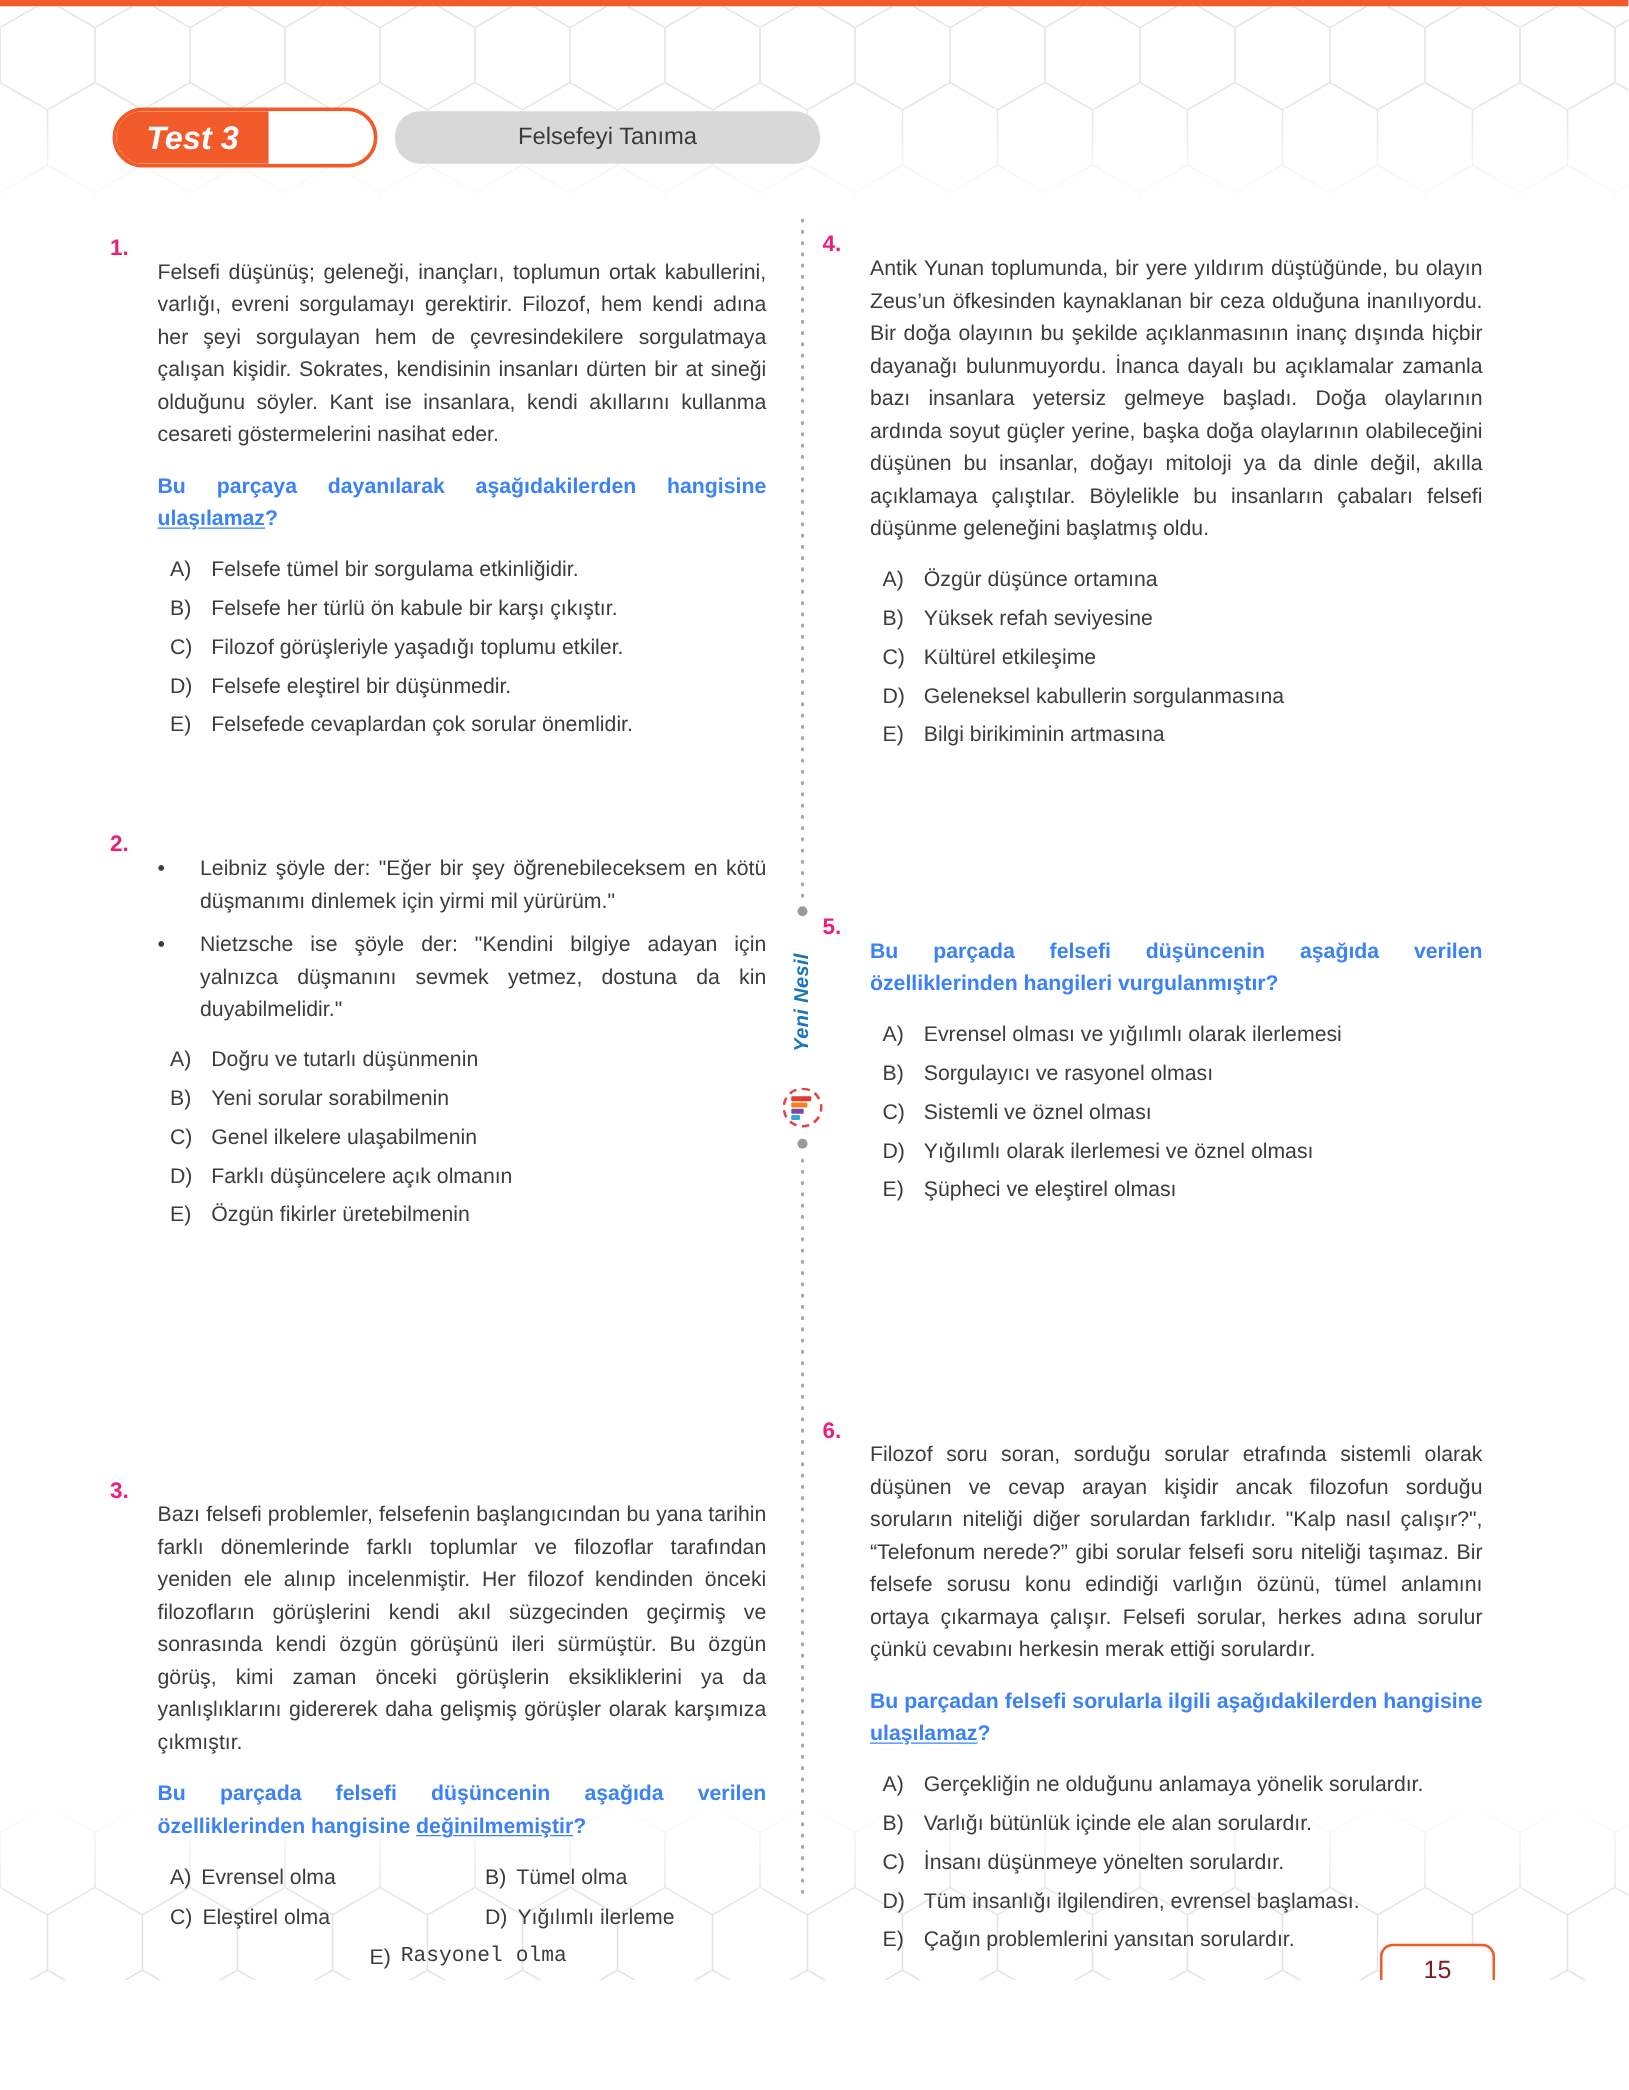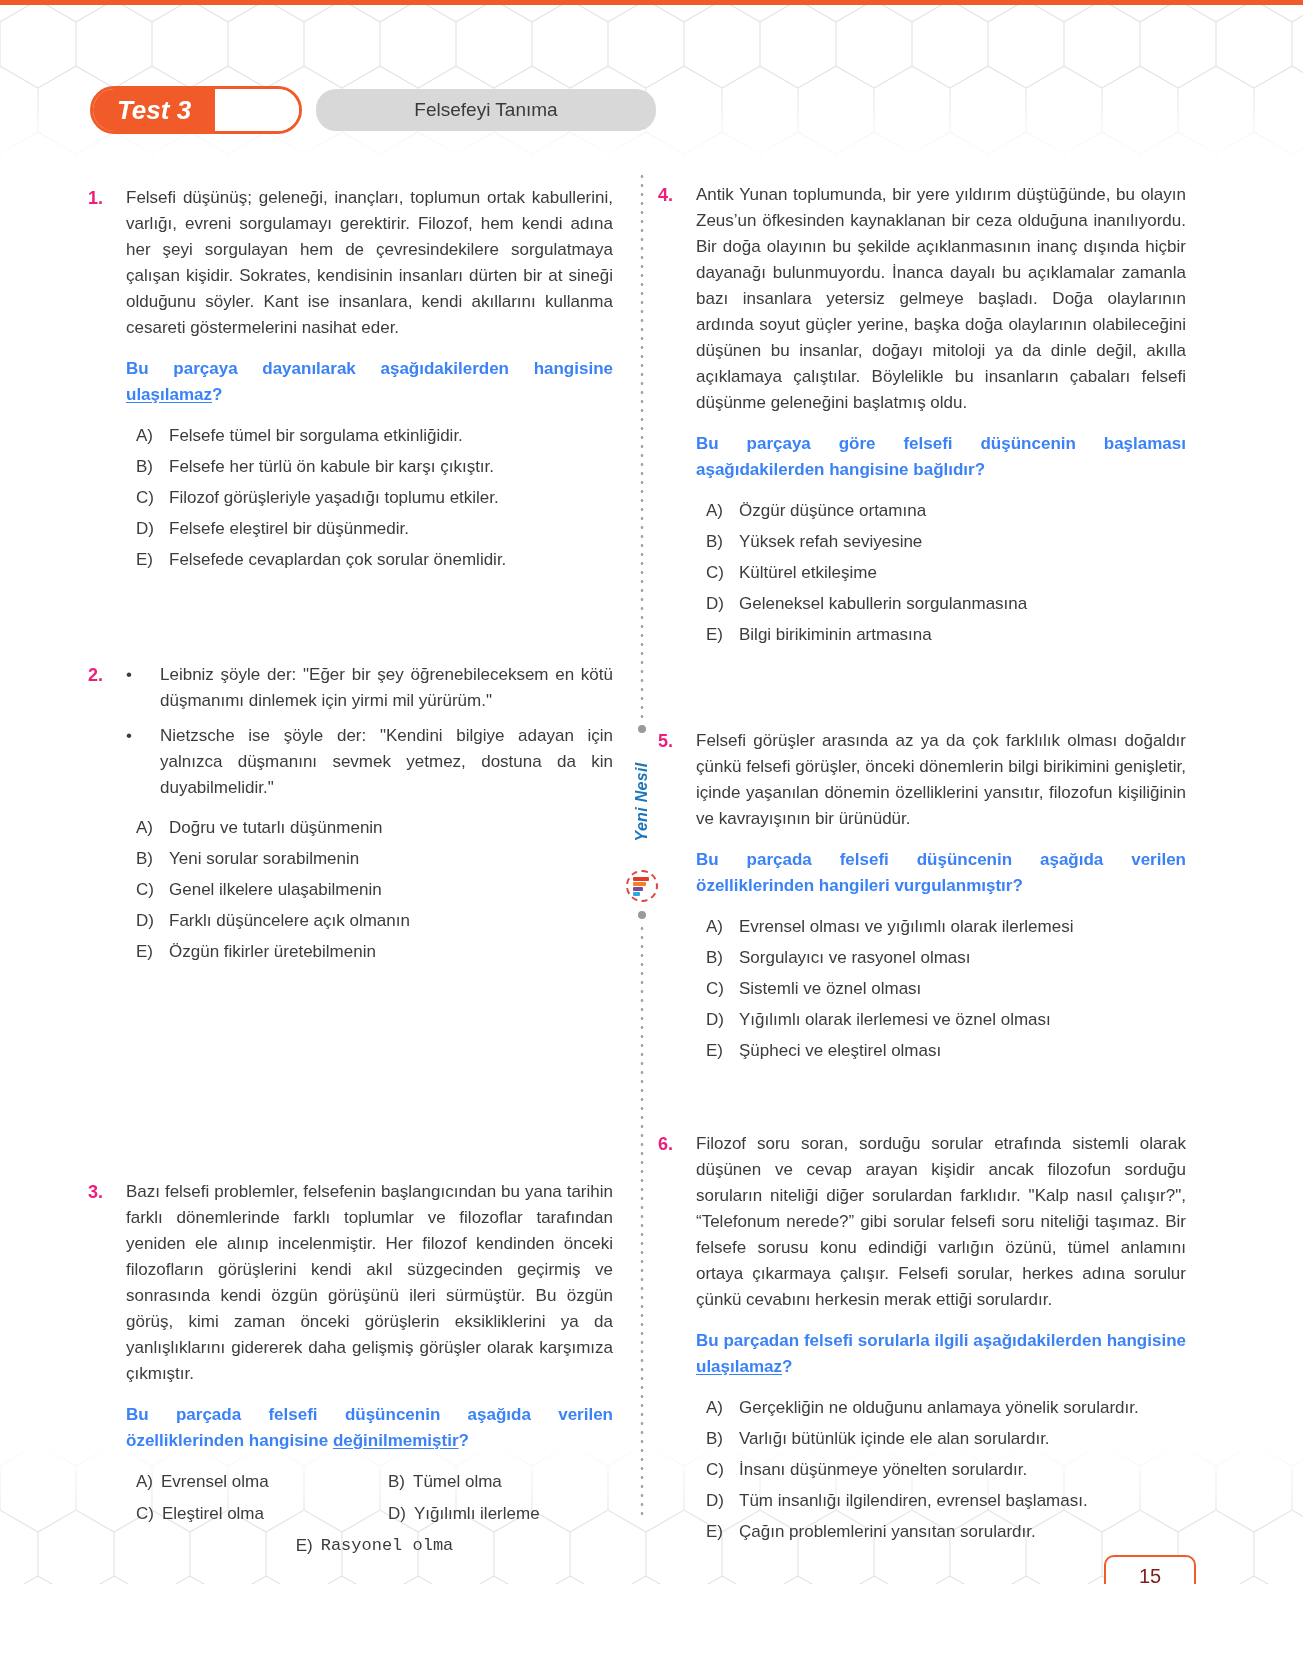--- a/index.html
+++ b/index.html
@@ -29,21 +29,21 @@
     border-radius:20px; display:flex; align-items:center; justify-content:center;
     font-size:19px; color:#3a3a3a; z-index:3;
   }
 
   
   .col { position:absolute; top:0; z-index:2; }
   .col-left  { left:88px;  width:525px; }
   .col-right { left:658px; width:528px; }
   .question { position:absolute; left:0; width:100%; display:flex; font-size:17px; line-height:26px; }
   .qnum { flex:none; width:38px; font-weight:bold; color:#ec1e79; font-size:18px; }
-  .qcontent { flex:1; min-width:0; }
+  .qcontent { flex:1; min-width:0;margin-top:20px; }
   .qtext { margin:0 0 15px; text-align:justify; }
   .qstem { margin:0 0 15px; text-align:justify; font-weight:bold; color:#3b82f6; }
   .underline { text-decoration:underline; text-underline-offset:2px; }
   .opts { padding-left:10px; }
   .opt { display:flex; margin-bottom:5px; }
   .opt-letter { flex:none; width:33px; }
   .opt-text { flex:1; }
   .bullet-item { display:flex; margin-bottom:9px; }
   .bullet-dot { flex:none; width:34px; }
   .bullet-text { flex:1; text-align:justify; }
@@ -249,21 +249,20 @@
     </section>
 
   </div>
 
   <div class="col col-right">
 
     <section class="question q4">
       <div class="qnum">4.</div>
       <div class="qcontent">
         <p class="qtext">Antik Yunan toplumunda, bir yere yıldırım düştüğünde, bu olayın Zeus’un öfkesinden kaynaklanan bir ceza olduğuna inanılıyordu. Bir doğa olayının bu şekilde açıklanmasının inanç dışında hiçbir dayanağı bulunmuyordu. İnanca dayalı bu açıklamalar zamanla bazı insanlara yetersiz gelmeye başladı. Doğa olaylarının ardında soyut güçler yerine, başka doğa olaylarının olabileceğini düşünen bu insanlar, doğayı mitoloji ya da dinle değil, akılla açıklamaya çalıştılar. Böylelikle bu insanların çabaları felsefi düşünme geleneğini başlatmış oldu.</p>
-        <p class="qstem"><span>Bu parçaya göre felsefi düşüncenin başlaması aşağıdakilerden hangisine bağlıdır?</span><span class="underline"></span><span></span></p>
         <div class="opts">
           <div class="opt">
               <span class="opt-letter">A)</span>
               <span class="opt-text">Özgür düşünce ortamına</span>
             </div>
           <div class="opt">
               <span class="opt-letter">B)</span>
               <span class="opt-text">Yüksek refah seviyesine</span>
             </div>
           <div class="opt">
@@ -278,21 +277,20 @@
               <span class="opt-letter">E)</span>
               <span class="opt-text">Bilgi birikiminin artmasına</span>
             </div>
         </div>
       </div>
     </section>
 
     <section class="question q5">
       <div class="qnum">5.</div>
       <div class="qcontent">
-        <p class="qtext">Felsefi görüşler arasında az ya da çok farklılık olması doğaldır çünkü felsefi görüşler, önceki dönemlerin bilgi birikimini genişletir, içinde yaşanılan dönemin özelliklerini yansıtır, filozofun kişiliğinin ve kavrayışının bir ürünüdür.</p>
         <p class="qstem"><span>Bu parçada felsefi düşüncenin aşağıda verilen özelliklerinden hangileri vurgulanmıştır?</span><span class="underline"></span><span></span></p>
         <div class="opts">
           <div class="opt">
               <span class="opt-letter">A)</span>
               <span class="opt-text">Evrensel olması ve yığılımlı olarak ilerlemesi</span>
             </div>
           <div class="opt">
               <span class="opt-letter">B)</span>
               <span class="opt-text">Sorgulayıcı ve rasyonel olması</span>
             </div>

